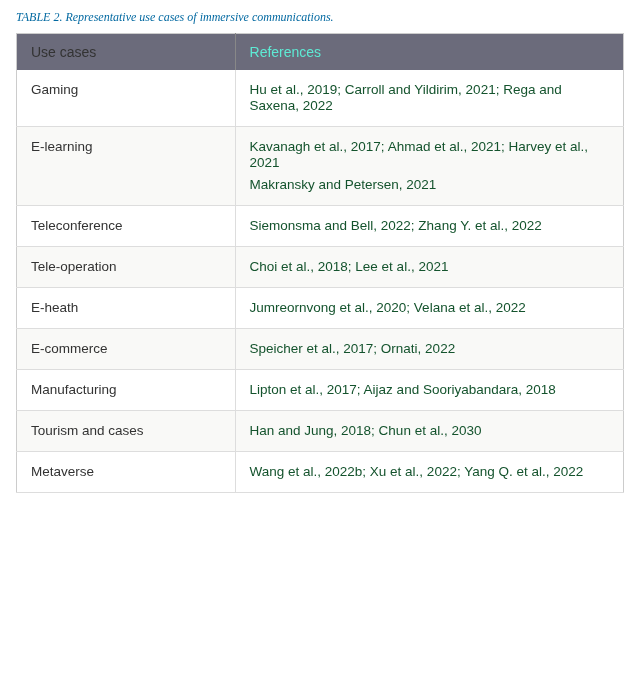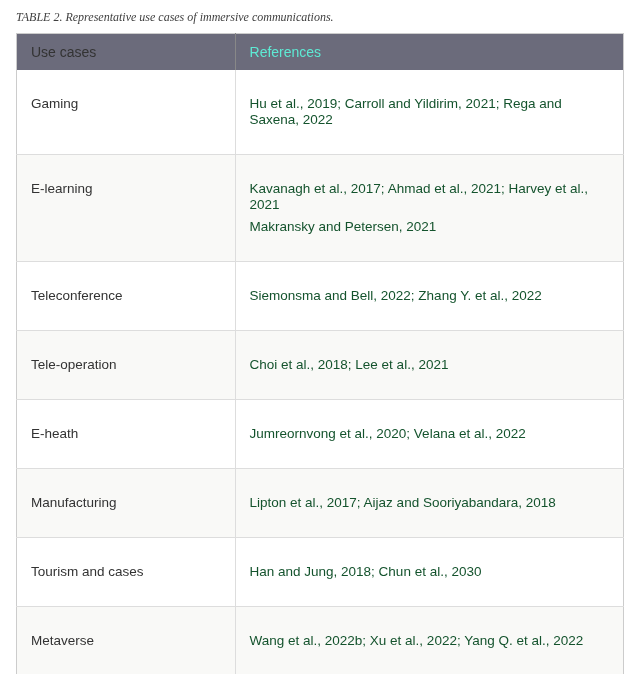--- a/index.html
+++ b/index.html
@@ -12,21 +12,21 @@
       background: #fff;
       font-family: Georgia, 'Times New Roman', serif;
       font-size: 14px;
       color: #222;
       width: 640px;
       padding: 10px 16px 16px 16px;
     }
 
     .table-caption {
       font-size: 12px;
-      color: #404040;
+      color: #0369a1;
       margin-bottom: 8px;
       font-style: italic;
     }
 
     table {
       width: 100%;
       border-collapse: collapse;
       border: 1px solid #ccc;
     }
 
@@ -56,21 +56,21 @@
 
     tbody tr:nth-child(even) {
       background-color: #f9f9f7;
     }
 
     tbody tr:nth-child(odd) {
       background-color: #ffffff;
     }
 
     tbody td {
-      padding: 26px 14px;
+      padding: 12px 14px;
       font-size: 13.5px;
       vertical-align: top;
       border-right: 1px solid #ddd;
     }
 
     tbody td:last-child {
       border-right: none;
     }
 
     .use-case-col {
@@ -136,20 +136,26 @@
           <p class="ref-para"><span class="ref-link">Choi et al., 2018; Lee et al., 2021</span></p>
         </td>
       </tr>
       <tr>
         <td class="use-case-col">E-heath</td>
         <td class="ref-col">
           <p class="ref-para"><span class="ref-link">Jumreornvong et al., 2020; Velana et al., 2022</span></p>
         </td>
       </tr>
       <tr>
+        <td class="use-case-col">E-commerce</td>
+        <td class="ref-col">
+          <p class="ref-para"><span class="ref-link">Speicher et al., 2017; Ornati, 2022</span></p>
+        </td>
+      </tr>
+      <tr>
         <td class="use-case-col">Manufacturing</td>
         <td class="ref-col">
           <p class="ref-para"><span class="ref-link">Lipton et al., 2017; Aijaz and Sooriyabandara, 2018</span></p>
         </td>
       </tr>
       <tr>
         <td class="use-case-col">Tourism and cases</td>
         <td class="ref-col">
           <p class="ref-para"><span class="ref-link">Han and Jung, 2018; Chun et al., 2030</span></p>
         </td>

